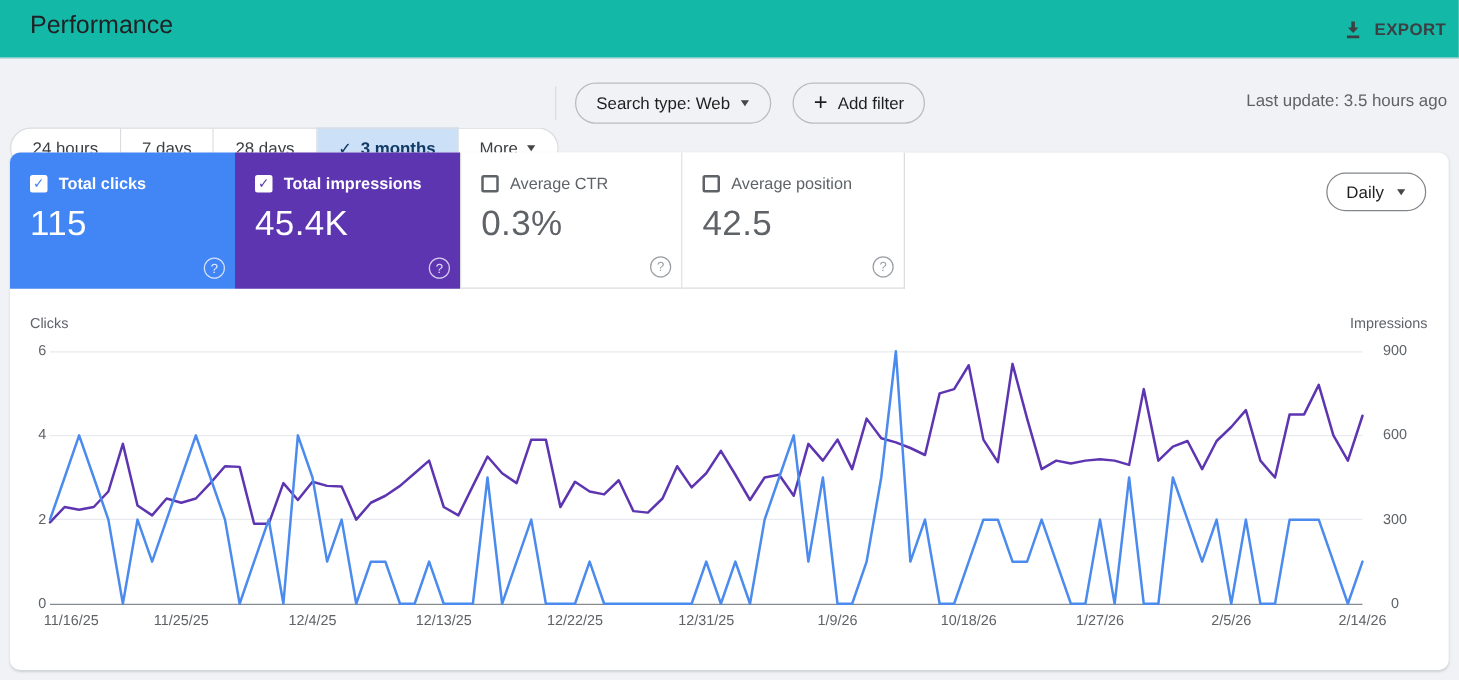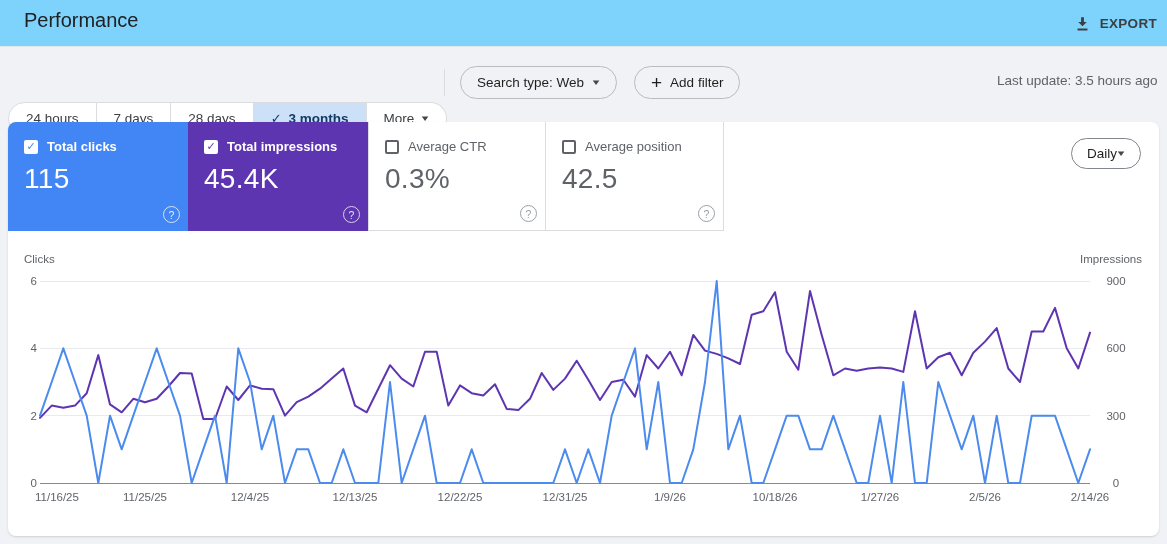--- a/index.html
+++ b/index.html
@@ -1,21 +1,21 @@
 <!DOCTYPE html>
 <html><head>
 <meta charset="utf-8">
 <style>
   * { margin:0; padding:0; box-sizing:border-box; }
   html,body { width:1167px; height:544px; overflow:hidden;
     font-family:"Liberation Sans","DejaVu Sans",sans-serif; background:#f0f2f5; color:#202124; }
 
   
   .topbar { position:absolute; left:0; top:0; width:1167px; height:47px;
-    background:#7dd3fc; border-bottom:1px solid #e3e6e9; }
+    background:#14b8a6; border-bottom:1px solid #e3e6e9; }
   .page-title { position:absolute; left:24px; top:9px; font-size:20px; color:#202124; }
   .export-btn { position:absolute; right:2px; top:8px; height:30px; display:flex; align-items:center;
     gap:9px; padding:0 8px; cursor:pointer; color:#3c4043; font-size:13.5px; font-weight:bold;
     letter-spacing:.3px; }
 
   
   .filter-row { position:absolute; left:0; top:47px; width:1167px; height:70px; }
   .seg-group { position:absolute; left:8px; top:19px; display:flex; height:33px;margin-top:36px; }
   .seg-btn { display:flex; align-items:center; gap:7px; padding:0 17px; background:#ffffff;
     border:1px solid #dadce0; border-left-width:0; font-size:13.5px; color:#3c4043; cursor:pointer;
@@ -54,21 +54,21 @@
   .cbox.checked { background:#ffffff; font-size:11px; font-weight:bold; }
   .cbox.unchecked { border:2px solid #5f6368; background:transparent; }
   .tile-value { margin-top:9px; font-size:28px; letter-spacing:.3px; }
   .tile.plain .tile-value { color:#5f6368; }
   .help { position:absolute; right:8px; bottom:8px; width:17px; height:17px; border-radius:50%;
     font-size:10.5px; display:flex; align-items:center; justify-content:center; cursor:pointer; }
   .tile.colored .help { border:1.5px solid rgba(255,255,255,.75); color:rgba(255,255,255,.85); }
   .tile.plain .help { border:1.5px solid #9aa0a6; color:#9aa0a6; }
 
   .daily-btn { position:absolute; top:16px; right:18px; height:31px; display:flex; align-items:center;
-    padding:0 15px; border:1px solid #80868b; border-radius:16px; background:#ffffff;
+    gap:10px; padding:0 15px; border:1px solid #80868b; border-radius:16px; background:#ffffff;
     font-size:13.5px; color:#1f1f1f; cursor:pointer; }
 
   
   .axis-title { position:absolute; font-size:11.5px; color:#5f6368; }
   #clicks-title { left:16px; top:131px; }
   #impr-title { right:17px; top:131px; text-align:right; }
   .plot { position:absolute; left:32px; top:159px; width:1050px; height:202px; }
   .gridline { position:absolute; left:0; width:100%; height:1px; background:#e8eaed; }
   .baseline { position:absolute; left:0; bottom:-1px; width:100%; height:1px; background:#868b90; }
   .ytick { position:absolute; font-size:11.5px; color:#5f6368; line-height:14px; }

